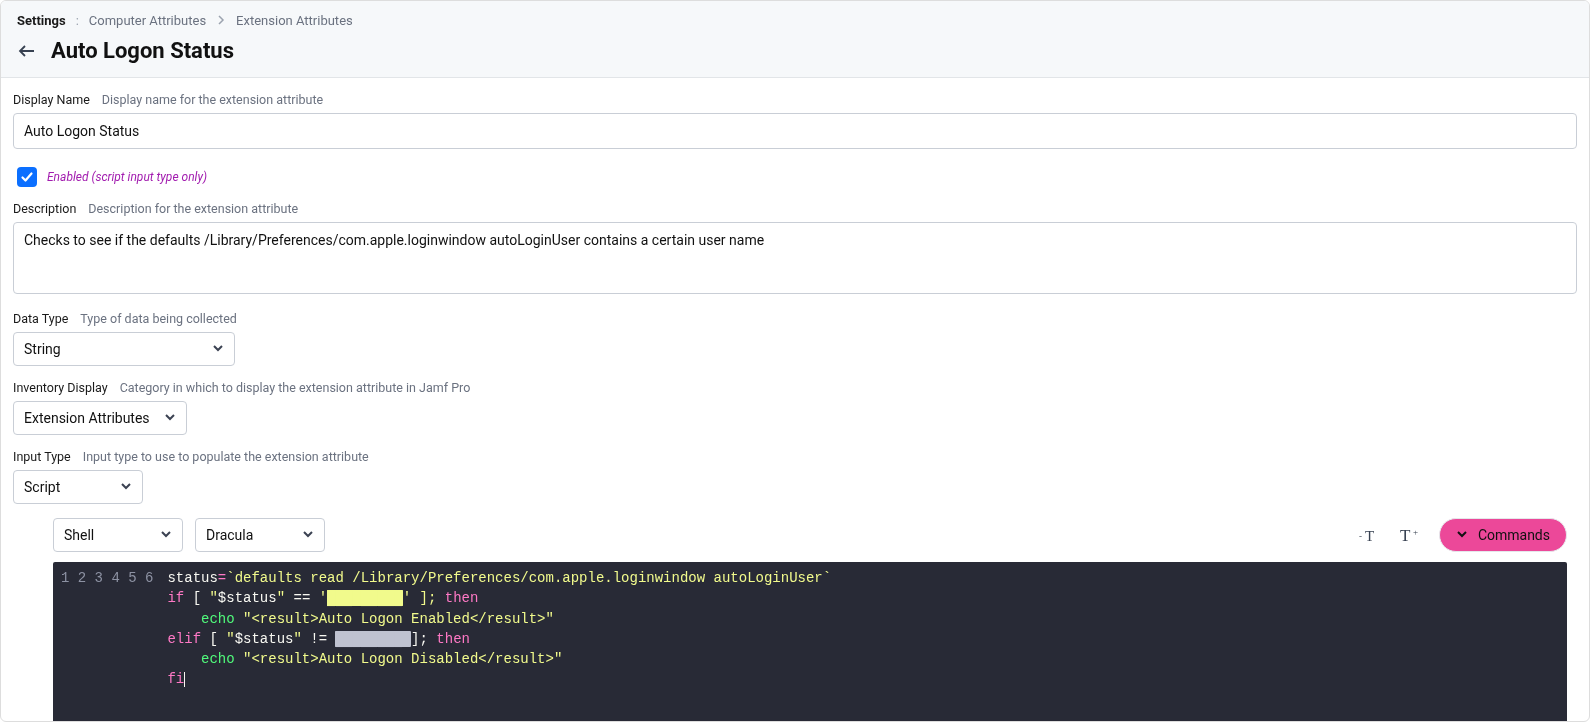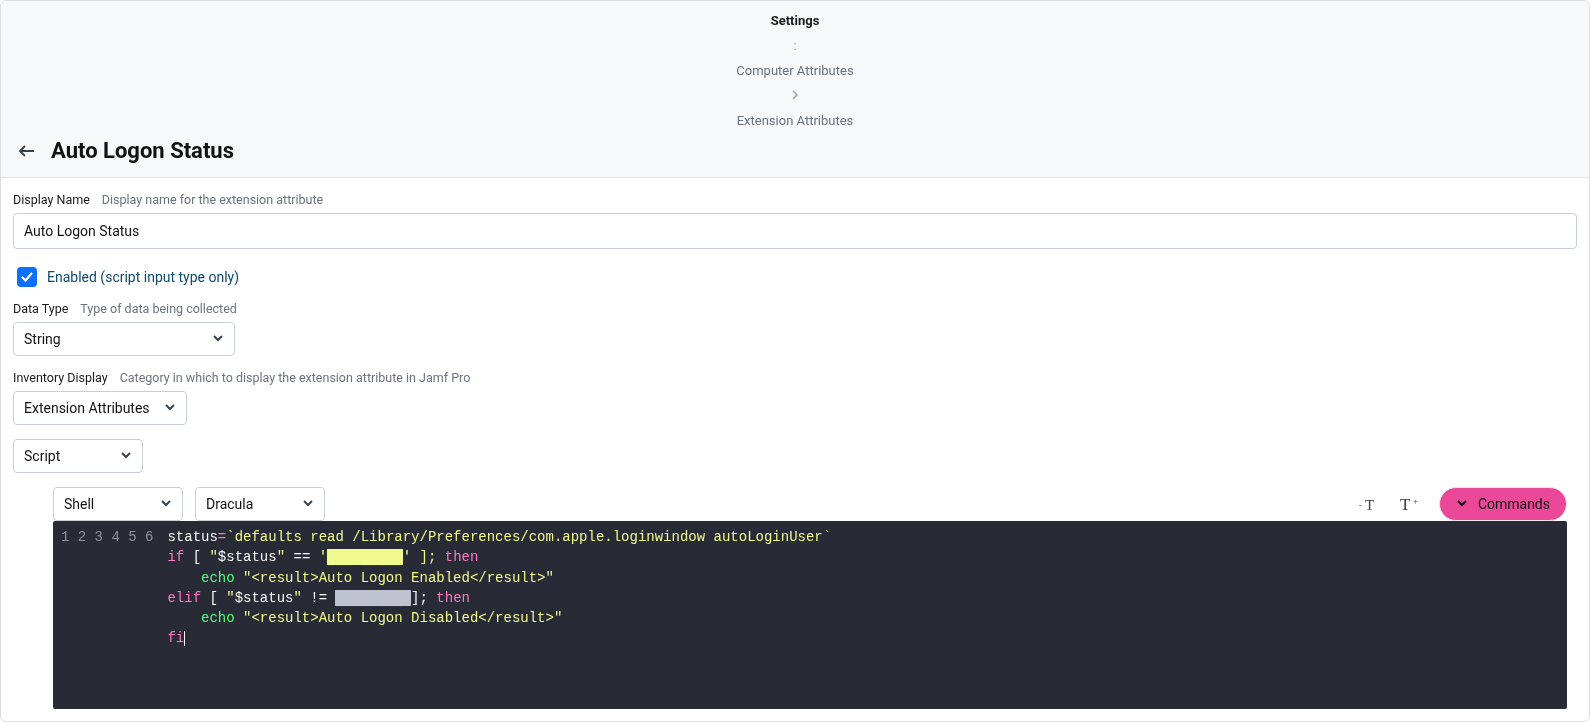--- a/index.html
+++ b/index.html
@@ -10,21 +10,21 @@
       background: #fff;
       border: 1px solid #ddd;
       border-radius: 6px;
       width: 1590px;
       height: 722px;
       overflow: hidden;
     }
 
     
     .header { background: #f6f8fa; border-bottom: 1px solid #e2e5e8; padding: 12px 16px 14px 16px; }
-    .breadcrumb { display: flex; align-items: center; gap: 10px; font-size: 13px; color: #6b7280; flex-direction: column; }
+    .breadcrumb { display: flex; align-items: center; gap: 10px; font-size: 13px; color: #6b7280; }
     .breadcrumb .strong { font-weight: 700; color: #1a1a1a; }
     .breadcrumb .sep { color: #9ca3af; }
     .title-row { display: flex; align-items: center; gap: 14px; margin-top: 10px; }
     .title-row h1 { font-size: 22px; font-weight: 700; color: #111; }
     .back-arrow { width: 20px; height: 20px; display:flex; align-items:center; justify-content:center; color:#374151; }
 
     
     .form { padding: 14px 12px 12px 12px; }
     .field { margin-bottom: 14px; }
     .label-row { display: flex; align-items: baseline; gap: 12px; margin-bottom: 6px; }
@@ -43,35 +43,35 @@
     }
     
     .textarea { text-decoration: none; }
 
     .checkbox-row { display:flex; align-items:center; gap:10px; padding: 4px 0 6px 4px; margin-bottom: 8px;}
     .chk {
       width: 20px; height: 20px; border-radius: 4px; background: #0b6fff; display:flex;
       align-items:center; justify-content:center; flex-shrink:0;
     }
     .chk svg { stroke: #fff; }
-    .checkbox-row .cklabel { font-size: 14px; color: #0c4a6e; }
+    .checkbox-row .cklabel { font-size: 12px; color: #a21caf; font-style: italic; }
 
     .select {
       display:inline-flex; align-items:center; justify-content:space-between; gap: 14px;
       padding: 8px 10px; border: 1px solid #c9ced6; border-radius: 4px; background:#fff;
       min-width: 130px; font-size: 14px; color:#111; cursor: pointer;
     }
     .select .caret { margin-left: auto; color:#3b4252; }
     .select.w-220 { min-width: 222px; }
     .select.w-160 { min-width: 160px; }
     .select.w-130 { min-width: 130px; }
 
     
     .script-block { margin-left: 40px; margin-right: 10px; margin-top: 6px; }
-    .script-toolbar { display:flex; gap:12px; }
+    .script-toolbar { display:flex; gap:12px; padding-bottom: 10px; }
     .script-toolbar .right { margin-left:auto; display:flex; align-items:center; gap: 14px; }
     .icon-btn { width: 28px; height:28px; display:flex; align-items:center; justify-content:center; color:#374151; }
     .commands-btn {
       display:inline-flex; align-items:center; gap:10px; background:#ec4899; border:1px solid #e5e7eb;
       border-radius: 18px; padding: 8px 16px; font-size: 14px; color:#111;
     }
 
     .editor {
       background:#282a36; border-radius: 2px; overflow:hidden;
       font-family: "SFMono-Regular", Consolas, "Liberation Mono", Menlo, monospace;
@@ -140,20 +140,27 @@
 
   <div class="checkbox-row">
     <span class="chk">
       <svg width="14" height="14" viewBox="0 0 14 14">
           <polyline points="2.5,7.5 5.5,10.5 11.5,3.5" fill="none" stroke-width="2.2" stroke-linecap="round" stroke-linejoin="round"></polyline>
         </svg>
     </span>
     <span class="cklabel">Enabled (script input type only)</span>
   </div>
 
+  <div class="field">
+    <div class="label-row">
+      <span class="lbl">Description</span>
+      <span class="hint">Description for the extension attribute</span>
+    </div>
+    <textarea class="textarea" style="">Checks to see if the defaults /Library/Preferences/com.apple.loginwindow autoLoginUser contains a certain user name</textarea>
+  </div>
 
   <div class="field">
     <div class="label-row">
       <span class="lbl">Data Type</span>
       <span class="hint">Type of data being collected</span>
     </div>
     <div class="select w-220">
       <span>String</span>
       <span class="caret">
         <svg class="caret-svg" viewBox="0 0 12 12">
@@ -172,20 +179,24 @@
       <span>Extension Attributes</span>
       <span class="caret">
         <svg class="caret-svg" viewBox="0 0 12 12">
             <polyline points="2,4 6,8 10,4"></polyline>
           </svg>
       </span>
     </div>
   </div>
 
   <div class="field">
+    <div class="label-row">
+      <span class="lbl">Input Type</span>
+      <span class="hint">Input type to use to populate the extension attribute</span>
+    </div>
     <div class="select w-130">
       <span>Script</span>
       <span class="caret">
         <svg class="caret-svg" viewBox="0 0 12 12">
             <polyline points="2,4 6,8 10,4"></polyline>
           </svg>
       </span>
     </div>
   </div>
 

